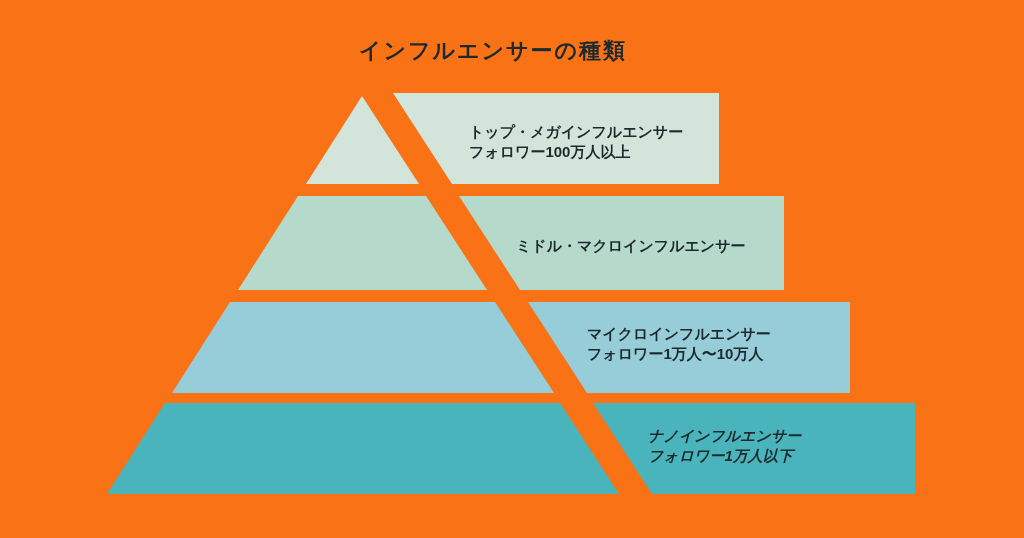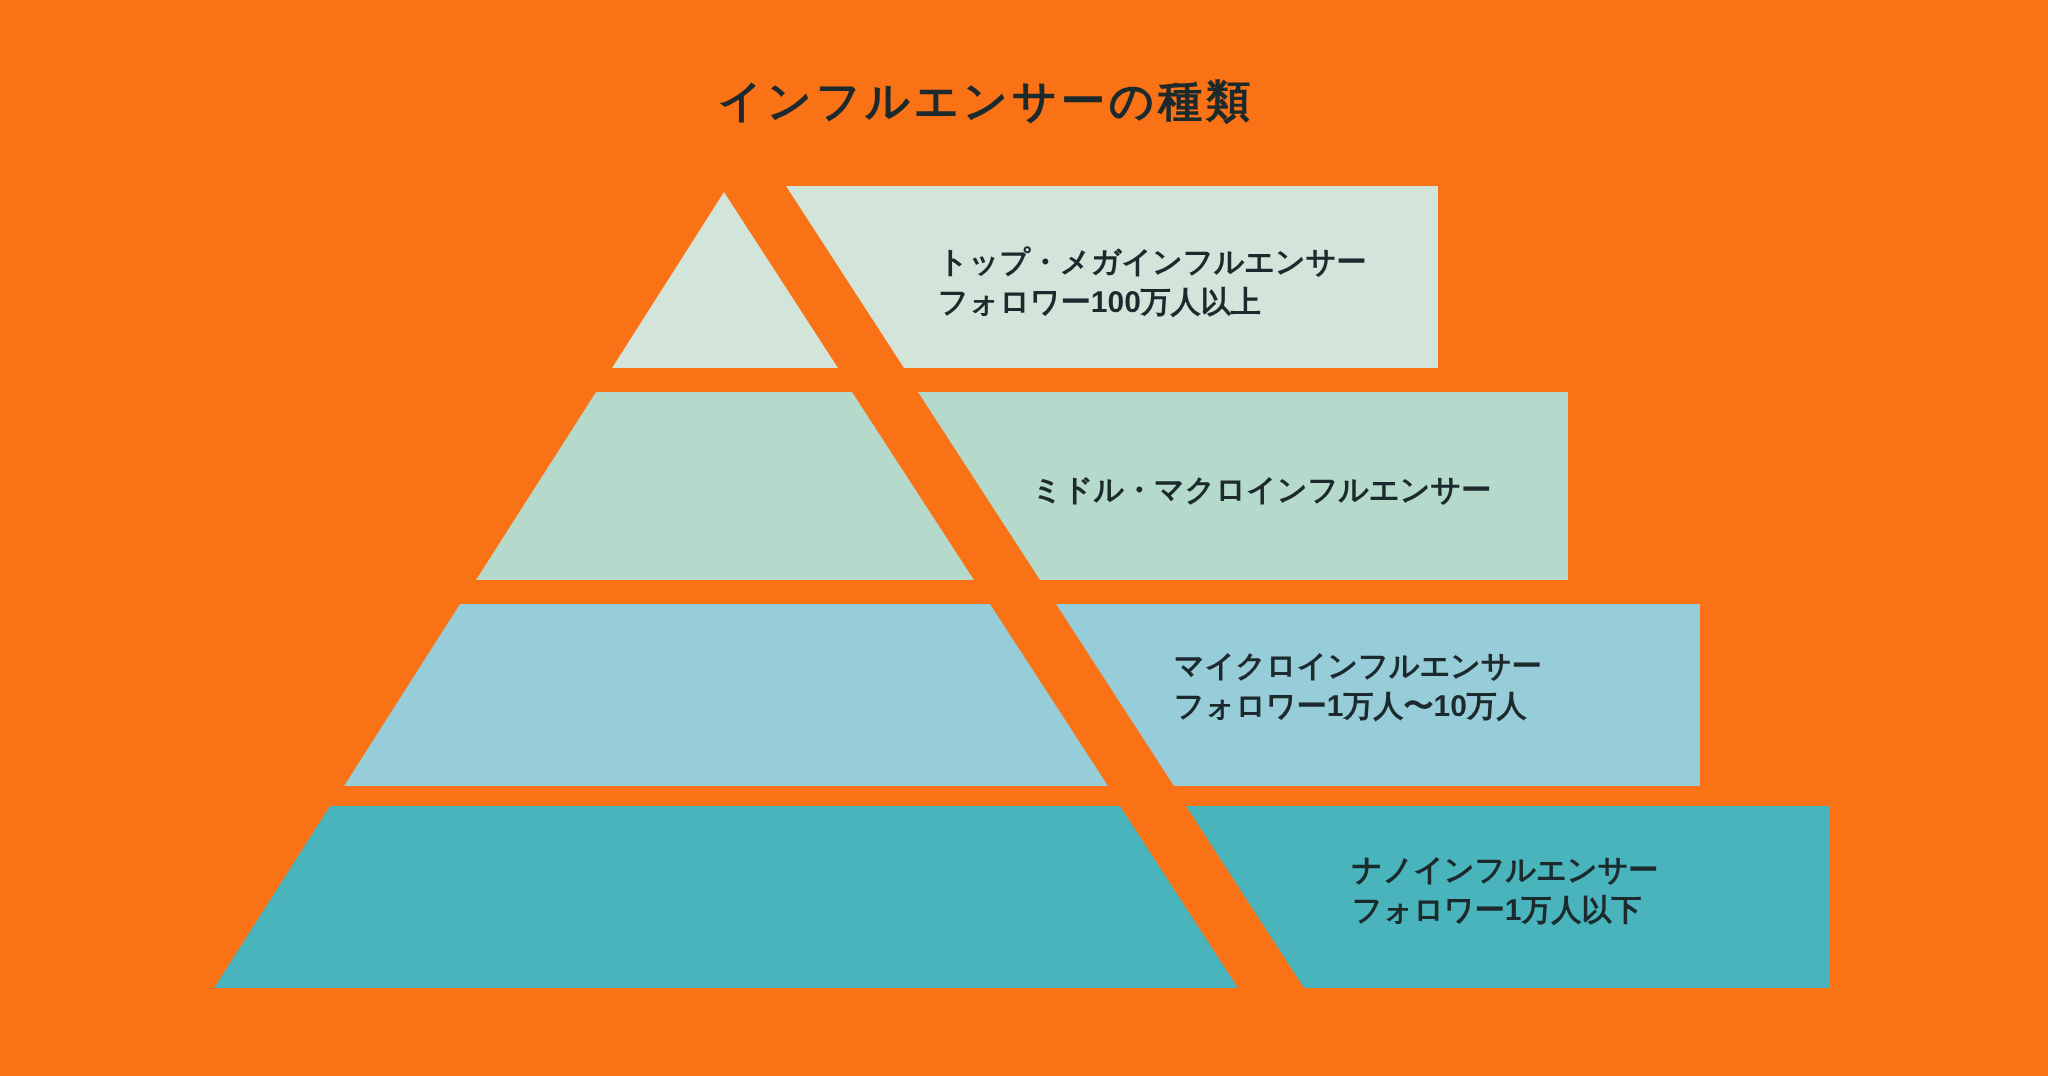--- a/index.html
+++ b/index.html
@@ -45,21 +45,21 @@
     font-weight: 700;
   }
   .tier-label .tier-followers {
     display: block;
     font-size: 15px;
     font-weight: 700;
   }
   .label-1 { left: 469px; top: 122px; }
   .label-2 { left: 516px; top: 236px; }
   .label-3 { left: 587px; top: 324px; }
-  .label-4 { left: 676px; top: 426px; }
+  .label-4 { left: 648px; top: 426px; font-style: italic; }
 </style>
 </head>
 <body>
 
 <div class="canvas">
 
   <div class="title">インフルエンサーの種類</div>
 
   <svg class="pyramid-svg" viewBox="0 0 1024 538" aria-hidden="true">
 

